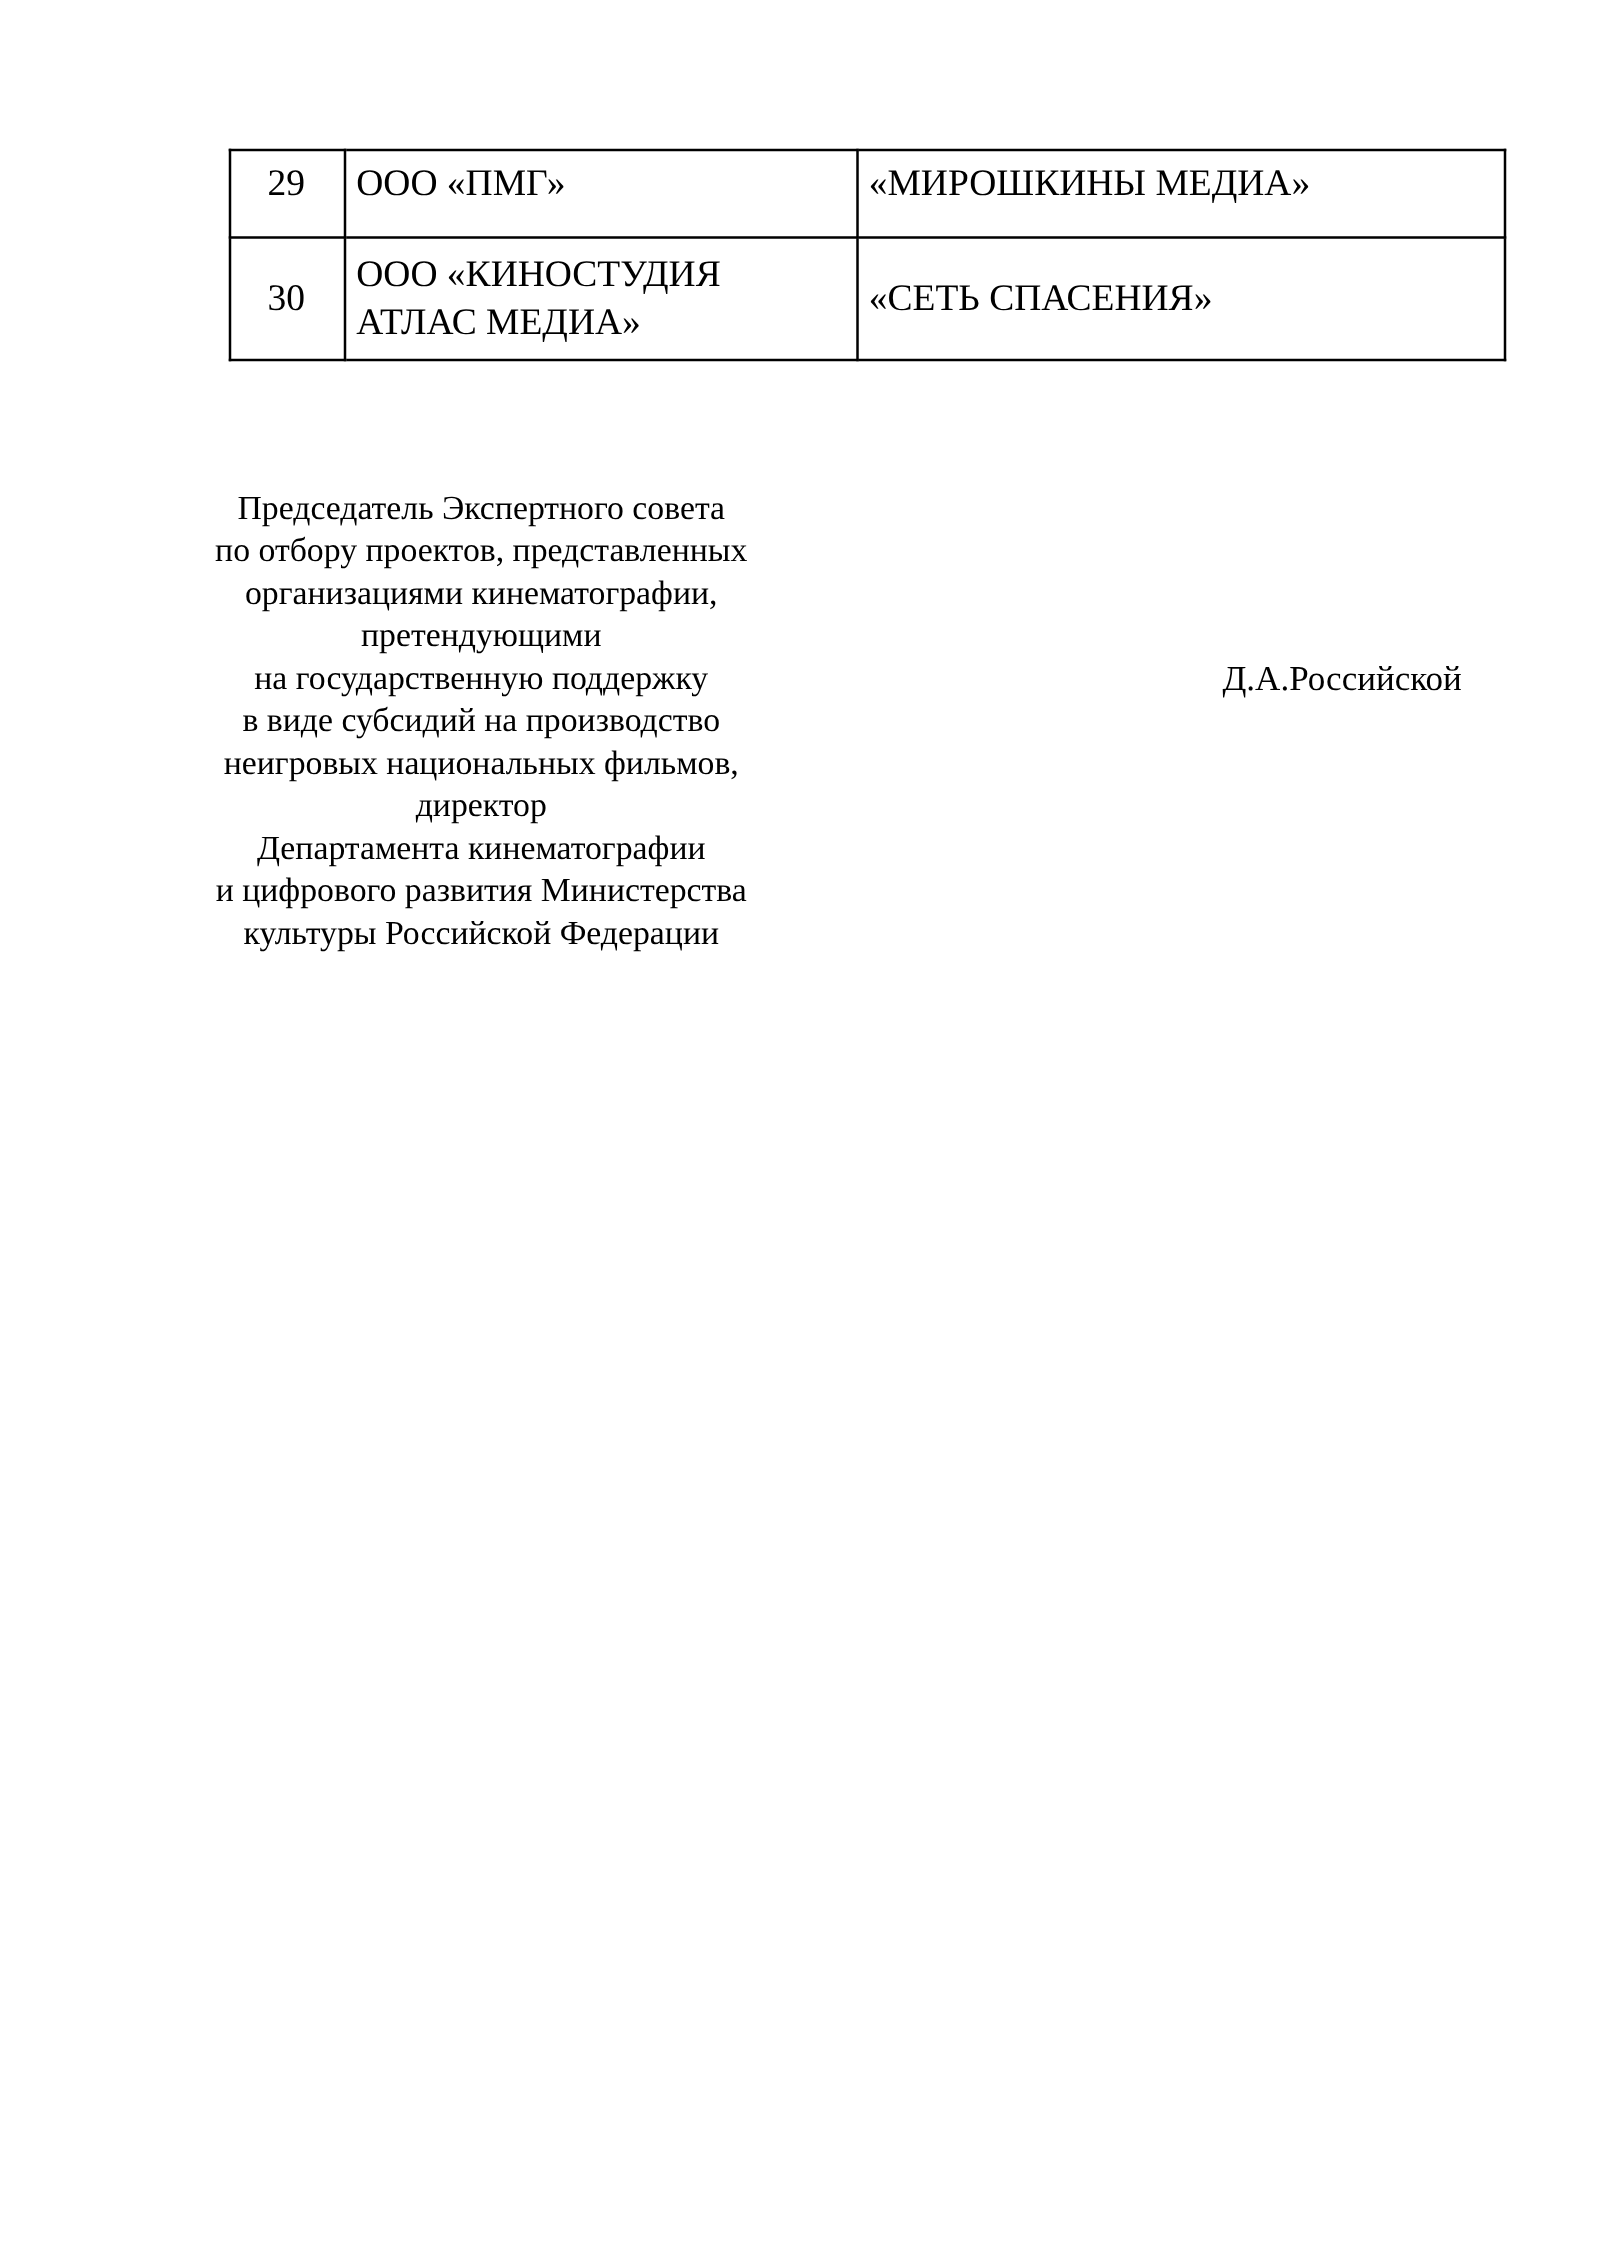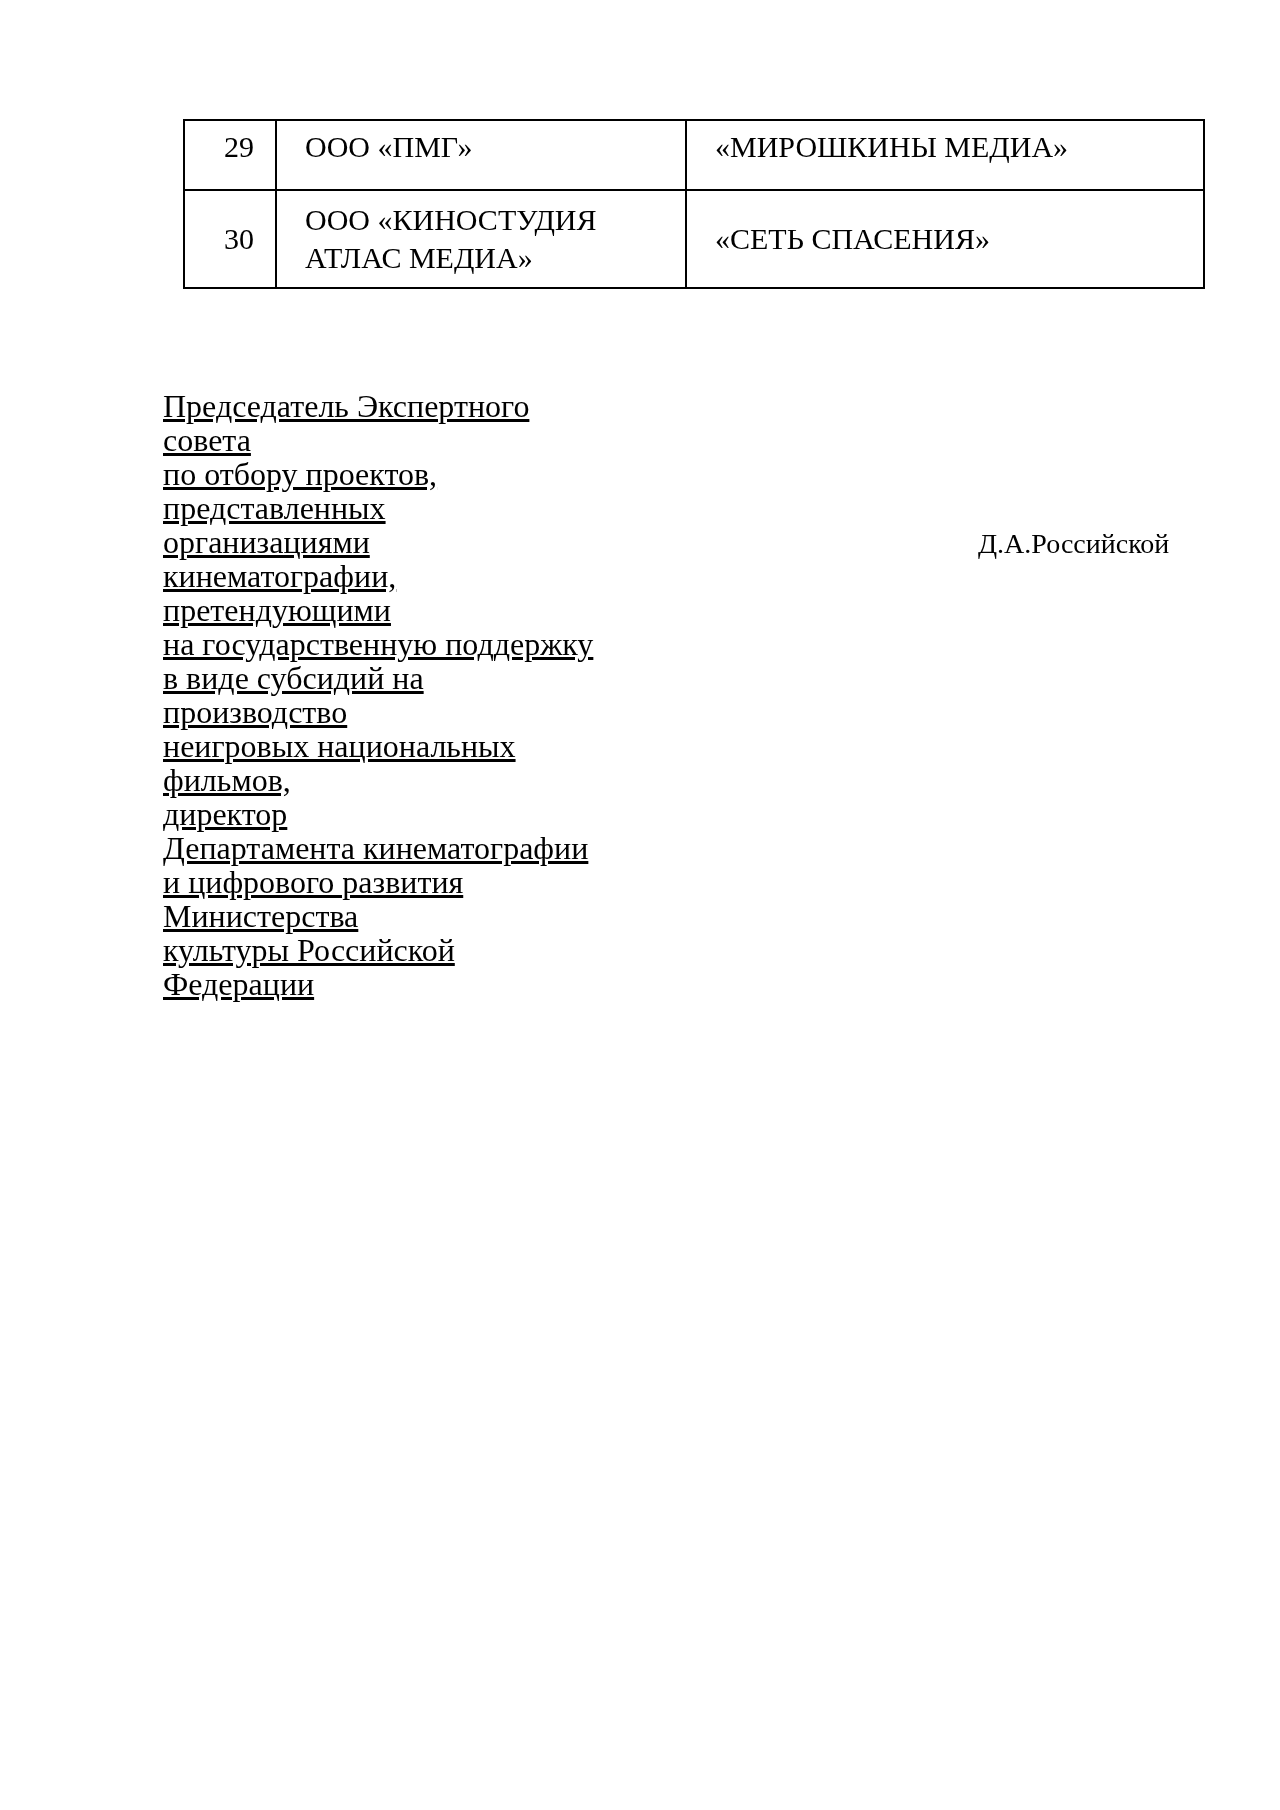--- a/index.html
+++ b/index.html
@@ -22,44 +22,44 @@
     left: 183px;
     top: 119px;
     width: 1020px;
     border-collapse: collapse;
     table-layout: fixed;
     font-size: 30px;
     line-height: 38px;
   }
   table.doc-table td {
     border: 2px solid #000000;
-    padding: 4px 10px 4px 28px;
+    padding: 4px 10px 4px 8px;
     overflow: hidden;
   }
   tr.row-top td    { vertical-align: top; height: 57px; padding-top: 7px; }
   tr.row-mid td    { vertical-align: middle; }
   tr.row-tall td   { height: 88px; }
   tr.row-short td  { height: 52px; }
   td.num-cell {
     text-align: center;
     padding-left: 2px;
     padding-right: 2px;
   }
   td.title-cell {
     white-space: nowrap;
   }
   .sign-block {
     position: absolute;
     left: 163px;
     top: 389px;
     width: 444px;
-    font-size: 32px;
+    text-align: center;
+    font-size: 27px;
     line-height: 34px;
     white-space: pre-line;
-    text-decoration: underline;
   }
   .sign-name {
     position: absolute;
     left: 978px;
     top: 527px;
     font-size: 28px;
     line-height: 34px;
     white-space: nowrap;
   }
 </style>

